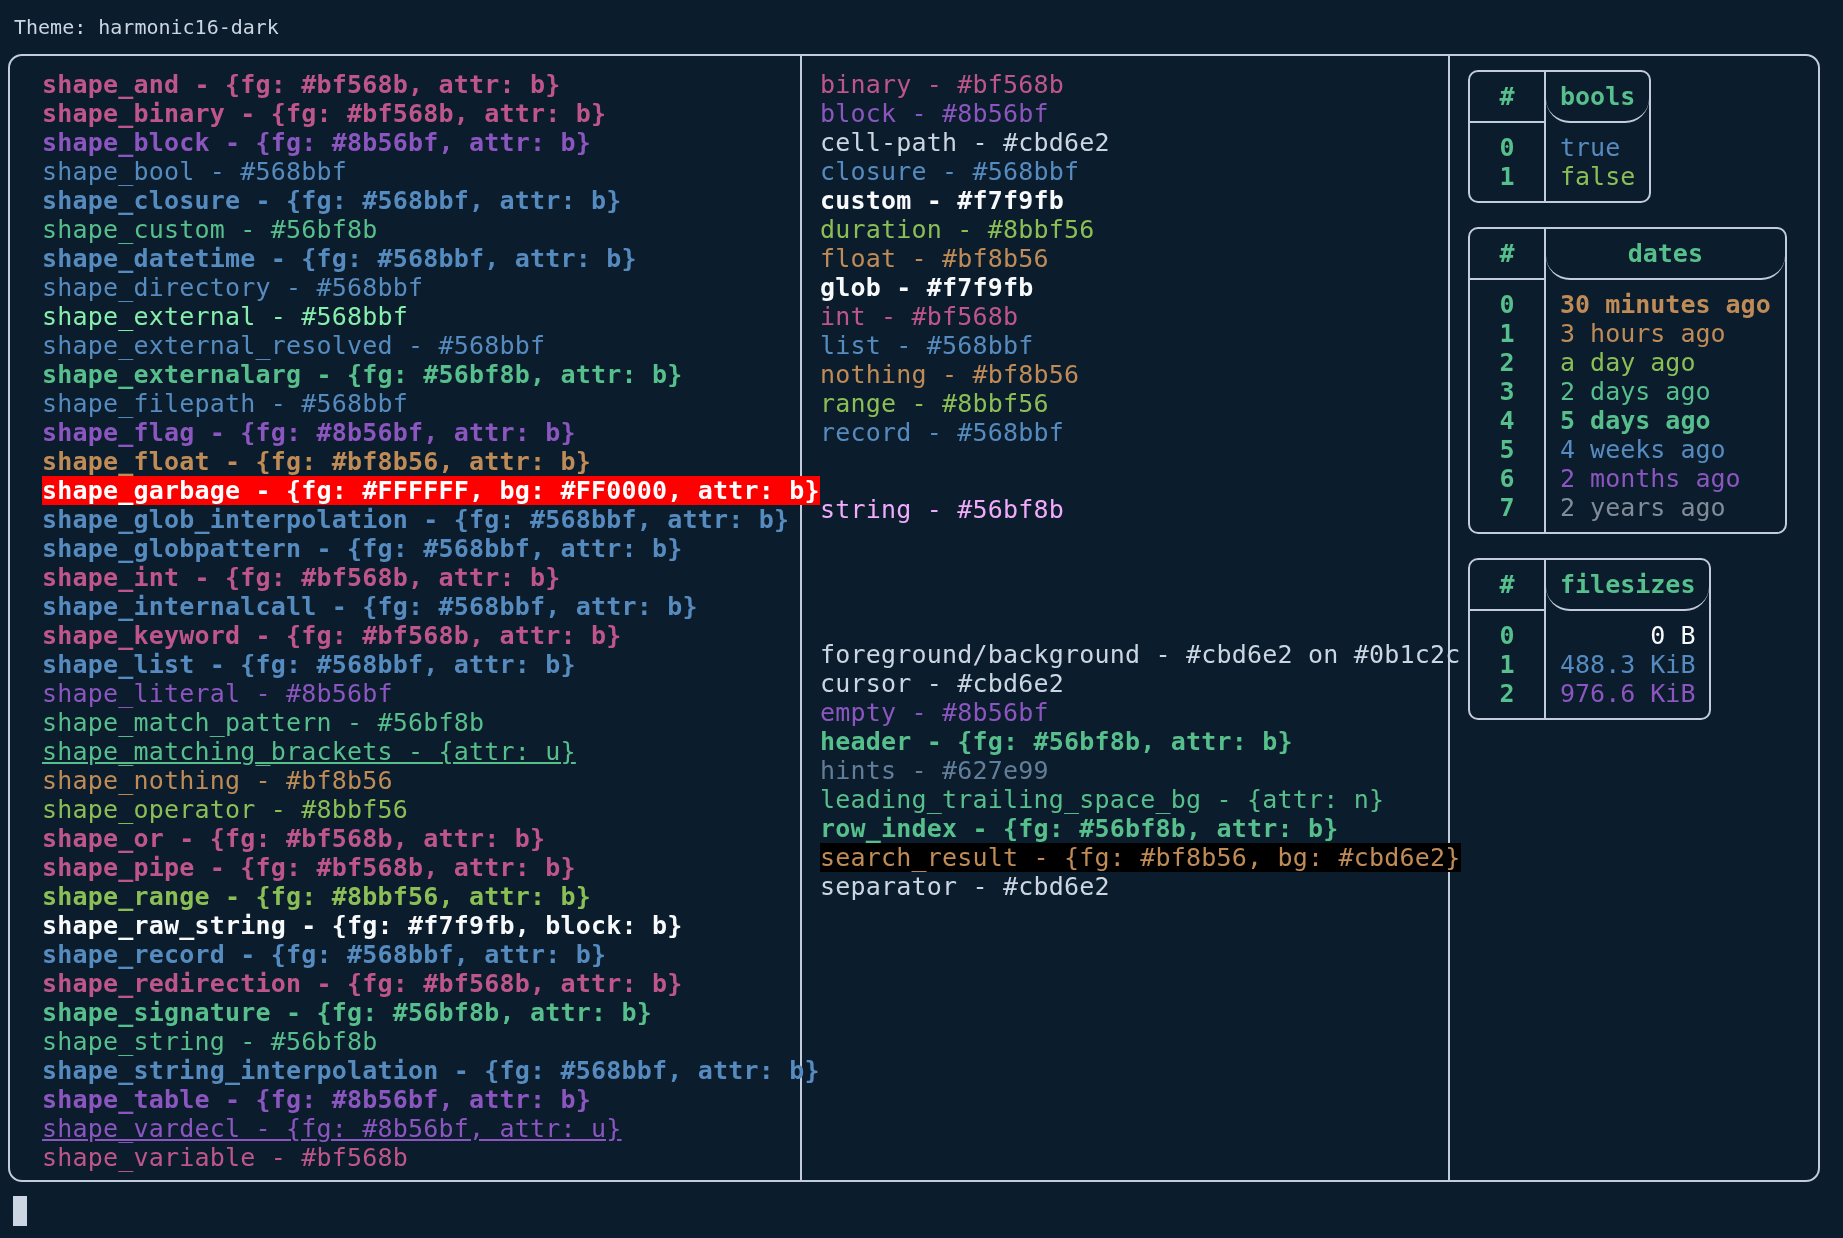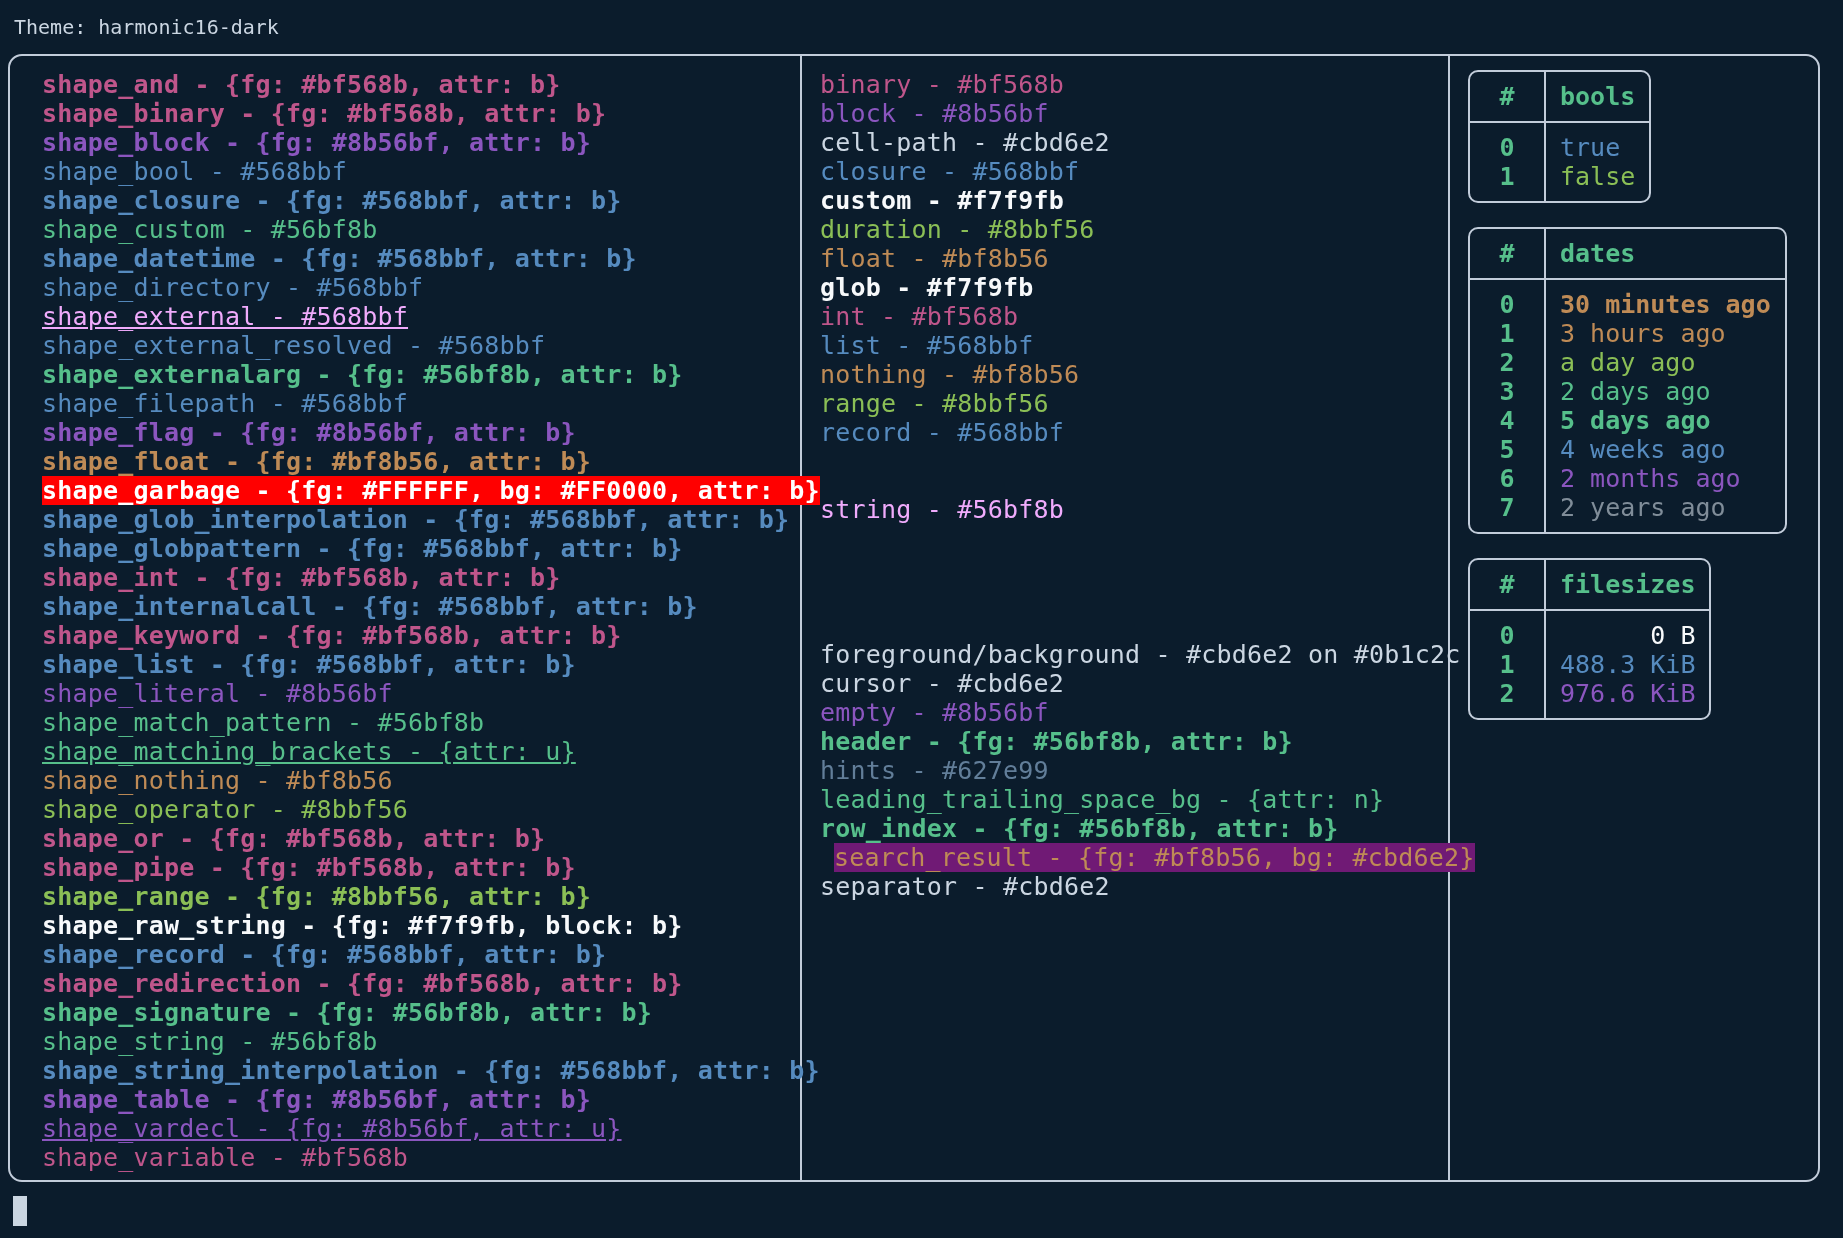--- a/index.html
+++ b/index.html
@@ -87,21 +87,21 @@
     font-family: "DejaVu Sans Mono", "Liberation Mono", monospace;
   }
   .nutable th {
     font-weight: bold;
     color: #56bf8b;
     padding-top: 10px;
     padding-bottom: 10px;
     border-bottom: 2px solid #c2ccda;
   }
   .nutable th.idx { text-align: center; width: 46px; }
-  .nutable th.hdr { text-align: left; }
+  .nutable th.hdr { text-align: center; border-radius: 24px; }
   .nutable td.idx {
     color: #56bf8b;
     font-weight: bold;
     text-align: center;
     border-right: 2px solid #c2ccda;
   }
   .nutable th.idx { border-right: 2px solid #c2ccda; }
   .nutable tbody tr:first-child td { padding-top: 10px; }
   .nutable tbody tr:last-child td { padding-bottom: 10px; }
   .nutable td.val { text-align: left; }
@@ -129,21 +129,21 @@
 
   <div class="col col-left" id="col-shapes">
       <div class="line bold" style="color: rgb(191, 86, 139);">shape_and - {fg: #bf568b, attr: b}</div>
       <div class="line bold" style="color: rgb(191, 86, 139);">shape_binary - {fg: #bf568b, attr: b}</div>
       <div class="line bold" style="color: rgb(139, 86, 191);">shape_block - {fg: #8b56bf, attr: b}</div>
       <div class="line" style="color: rgb(86, 139, 191);">shape_bool - #568bbf</div>
       <div class="line bold" style="color: rgb(86, 139, 191);">shape_closure - {fg: #568bbf, attr: b}</div>
       <div class="line" style="color: rgb(86, 191, 139);">shape_custom - #56bf8b</div>
       <div class="line bold" style="color: rgb(86, 139, 191);">shape_datetime - {fg: #568bbf, attr: b}</div>
       <div class="line" style="color: rgb(86, 139, 191);">shape_directory - #568bbf</div>
-      <div class="line" style="color: #f0abfc; text-decoration: underline;">shape_external - #568bbf</div>
+      <div class="line" style="color: #86efac;">shape_external - #568bbf</div>
       <div class="line" style="color: rgb(86, 139, 191);">shape_external_resolved - #568bbf</div>
       <div class="line bold" style="color: rgb(86, 191, 139);">shape_externalarg - {fg: #56bf8b, attr: b}</div>
       <div class="line" style="color: rgb(86, 139, 191);">shape_filepath - #568bbf</div>
       <div class="line bold" style="color: rgb(139, 86, 191);">shape_flag - {fg: #8b56bf, attr: b}</div>
       <div class="line bold" style="color: rgb(191, 139, 86);">shape_float - {fg: #bf8b56, attr: b}</div>
       <div><div class="line bold" style="color: rgb(255, 255, 255); background: rgb(255, 0, 0); display: inline-block;">shape_garbage - {fg: #FFFFFF, bg: #FF0000, attr: b}</div></div>
       <div class="line bold" style="color: rgb(86, 139, 191);">shape_glob_interpolation - {fg: #568bbf, attr: b}</div>
       <div class="line bold" style="color: rgb(86, 139, 191);">shape_globpattern - {fg: #568bbf, attr: b}</div>
       <div class="line bold" style="color: rgb(191, 86, 139);">shape_int - {fg: #bf568b, attr: b}</div>
       <div class="line bold" style="color: rgb(86, 139, 191);">shape_internalcall - {fg: #568bbf, attr: b}</div>
@@ -185,21 +185,21 @@
       <div class="line" style="color: #f0abfc; margin-top: 48px;">string - #56bf8b</div>
       <div class="spacer3"></div>
       <div class="spacer"></div>
       <div class="line" style="color: rgb(203, 214, 226);">foreground/background - #cbd6e2 on #0b1c2c</div>
       <div class="line" style="color: rgb(203, 214, 226);">cursor - #cbd6e2</div>
       <div class="line" style="color: rgb(139, 86, 191);">empty - #8b56bf</div>
       <div class="line bold" style="color: rgb(86, 191, 139);">header - {fg: #56bf8b, attr: b}</div>
       <div class="line" style="color: rgb(98, 126, 153);">hints - #627e99</div>
       <div class="line" style="color: rgb(86, 191, 139);">leading_trailing_space_bg - {attr: n}</div>
       <div class="line bold" style="color: rgb(86, 191, 139);">row_index - {fg: #56bf8b, attr: b}</div>
-      <div><div class="line" style="color: rgb(191, 139, 86); background: #701a75; display: inline-block; margin-left: 14px;">search_result - {fg: #bf8b56, bg: #cbd6e2}</div></div>
+      <div><div class="line" style="color: rgb(191, 139, 86); background: #000000; display: inline-block;">search_result - {fg: #bf8b56, bg: #cbd6e2}</div></div>
       <div class="line" style="color: rgb(203, 214, 226);">separator - #cbd6e2</div>
     </div>
 
   <div class="col col-right" id="col-right">
       <table class="nutable">
         <thead>
           <tr>
             <th class="idx">#</th>
             <th class="hdr">bools</th>
           </tr>

